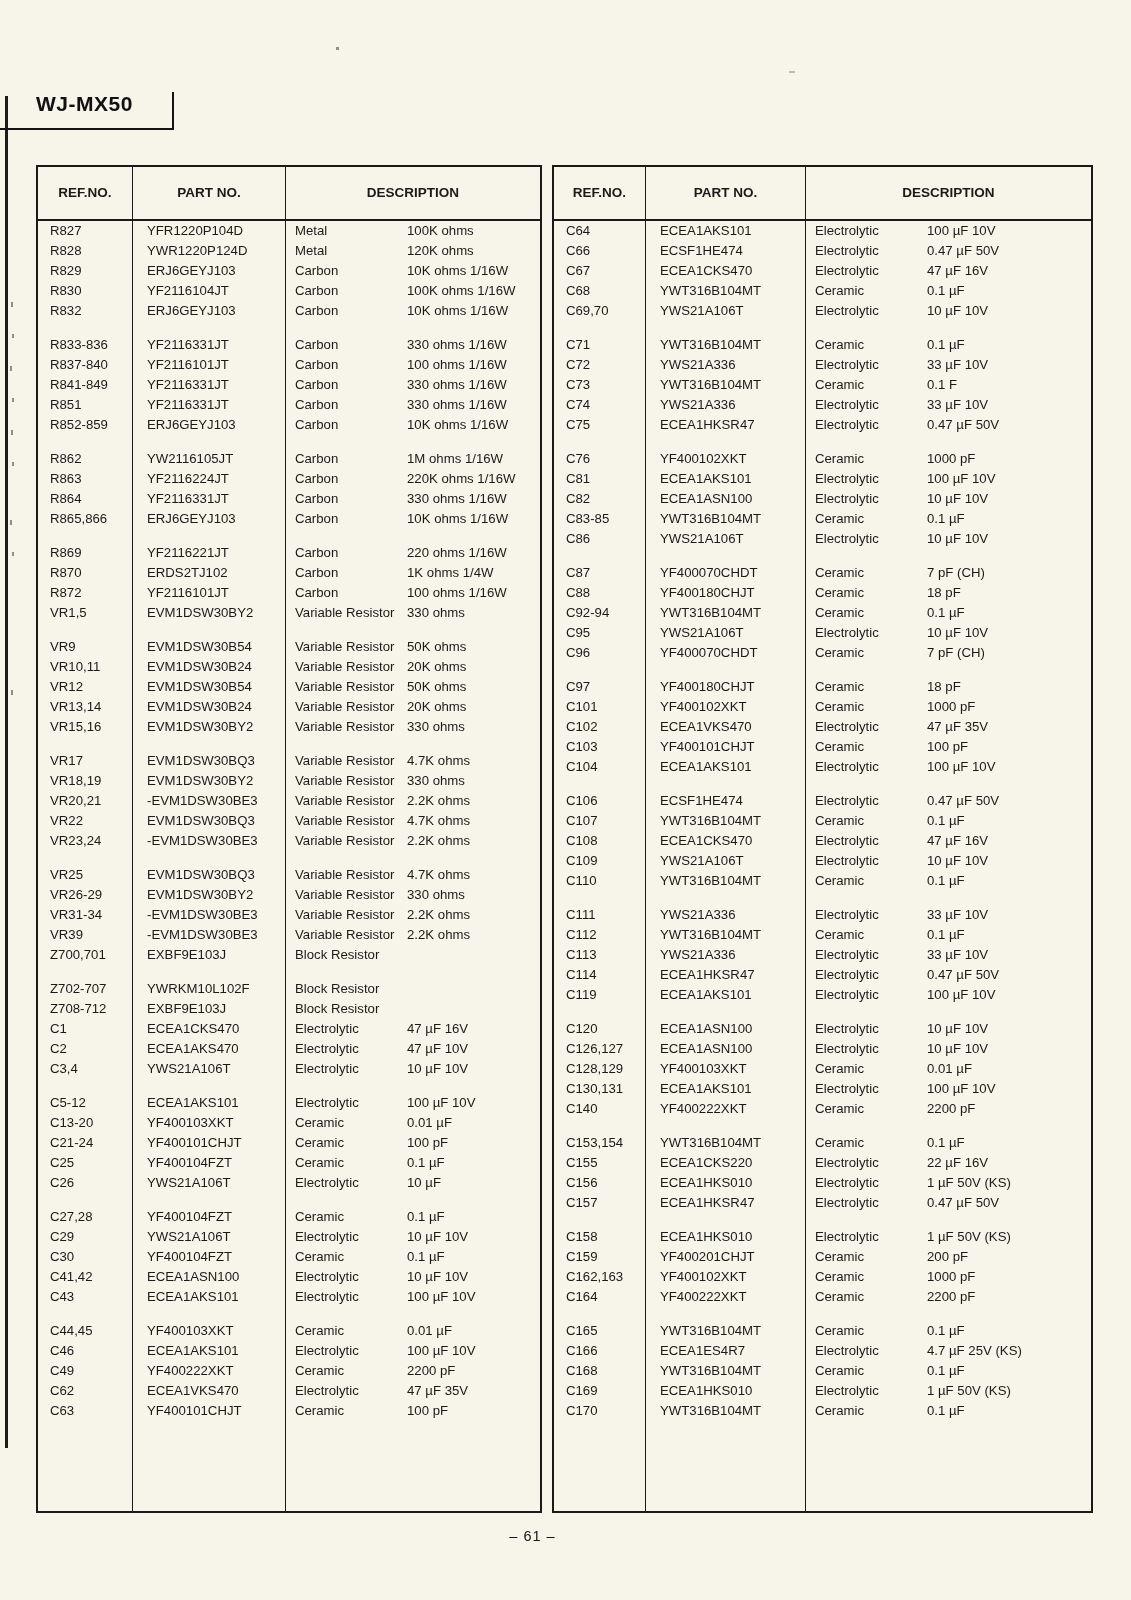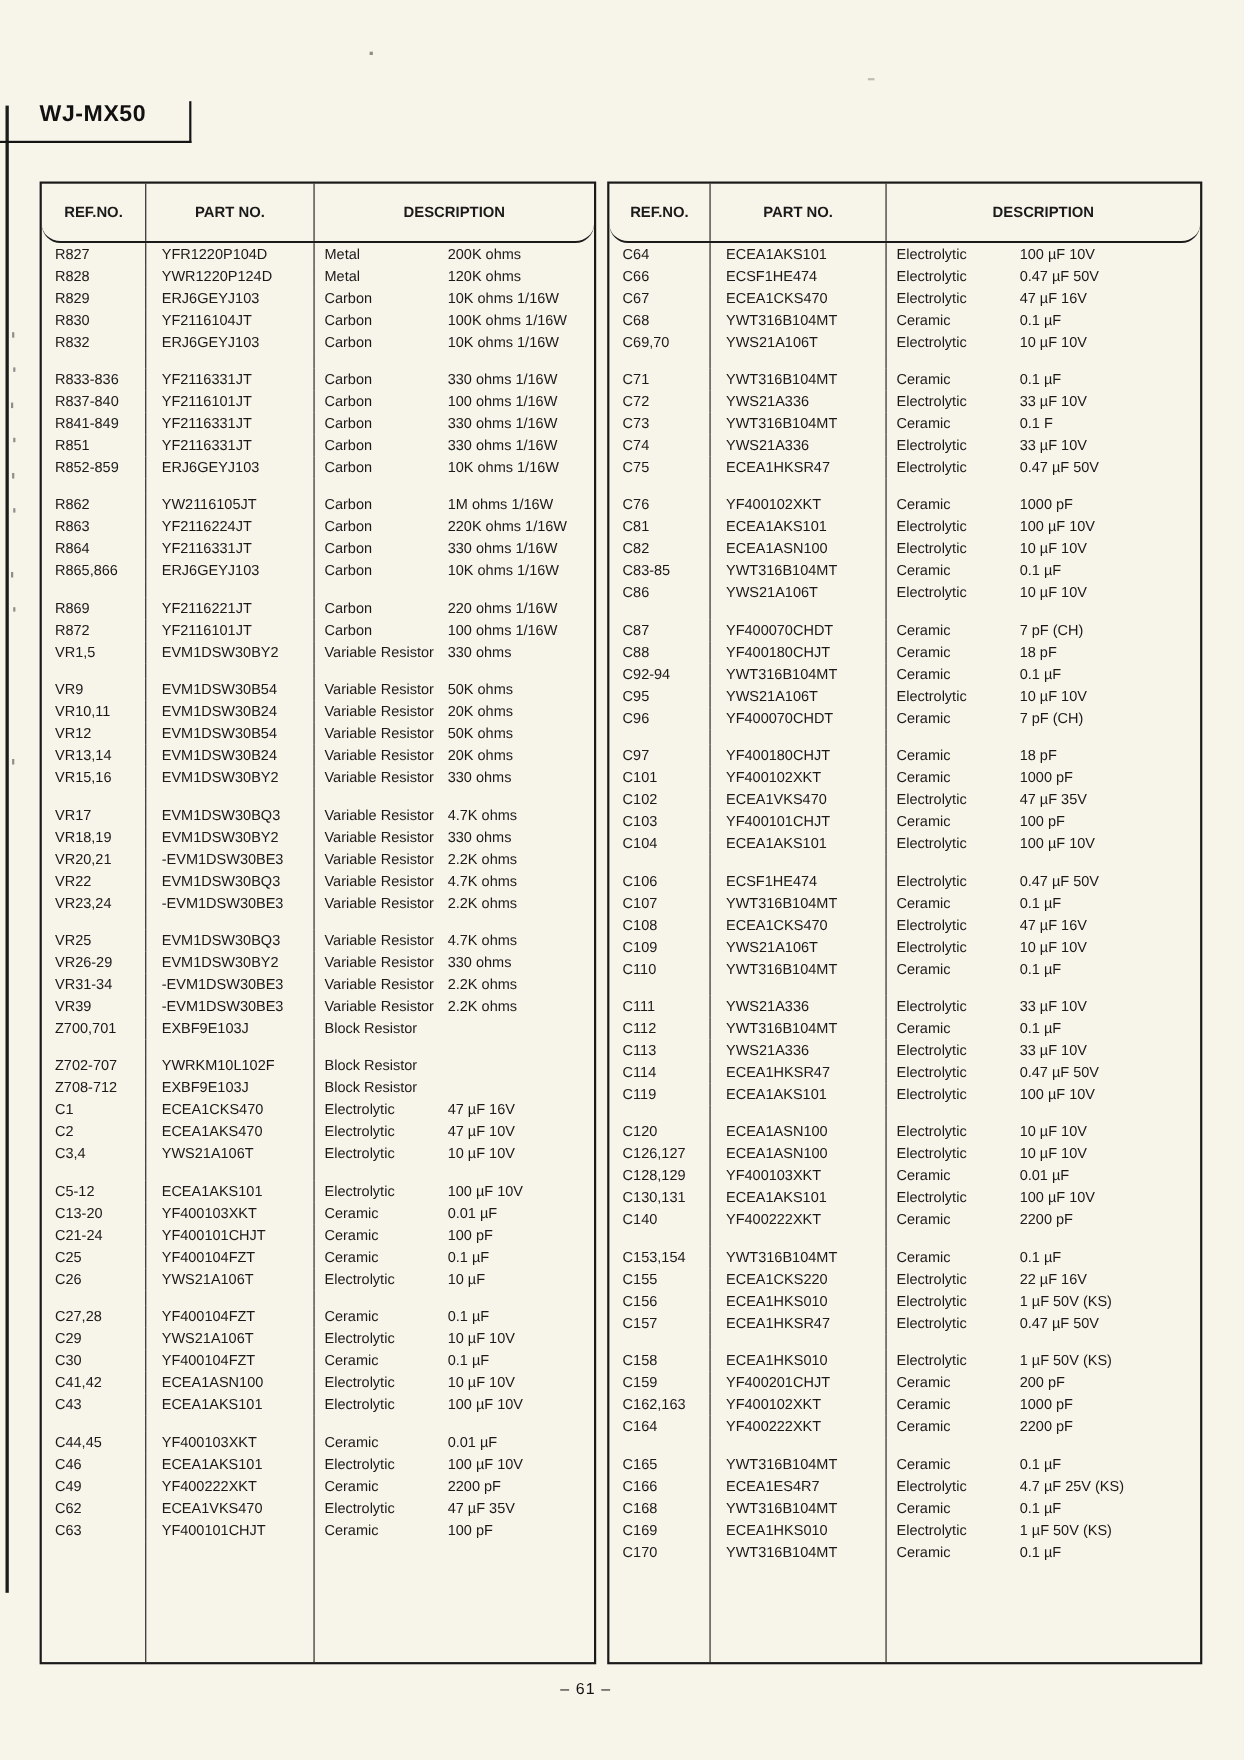--- a/index.html
+++ b/index.html
@@ -38,21 +38,21 @@
   .ptable{
     border:2px solid #1a1a1a;
     display:flex;flex-direction:column;
     height:1348px;box-sizing:border-box;
     background:transparent;
   }
   .t-left{width:506px;}
   .t-right{width:541px;}
 
   .trow{display:flex;flex:0 0 auto;}
-  .trow.header{height:52px;border-bottom:2px solid #1a1a1a;border-radius:17px;}
+  .trow.header{height:52px;border-bottom:2px solid #1a1a1a;}
   .trow.spacer{height:14px;}
   .trow.filler{flex:1 1 auto;}
   .cell{
     box-sizing:border-box;
     font-size:13.2px;line-height:20px;
     white-space:nowrap;overflow:hidden;
   }
   .c-ref{border-right:1.6px solid #1a1a1a;padding-left:12px;}
   .c-part{border-right:1.6px solid #1a1a1a;padding-left:14px;}
   .c-desc{flex:1 1 auto;padding-left:9px;}
@@ -99,21 +99,21 @@
   <div class="tables">
     <div class="ptable t-left" id="table-left">
         <div class="trow header">
           <div class="cell c-ref hcell">REF.NO.</div>
           <div class="cell c-part hcell">PART NO.</div>
           <div class="cell c-desc hcell">DESCRIPTION</div>
         </div>
         <div class="trow">
           <div class="cell c-ref">R827</div>
           <div class="cell c-part">YFR1220P104D</div>
-          <div class="cell c-desc"><span class="dtype">Metal</span><span class="dval">200K ohms</span></div>
+          <div class="cell c-desc"><span class="dtype">Metal</span><span class="dval">100K ohms</span></div>
         </div>
         <div class="trow">
           <div class="cell c-ref">R828</div>
           <div class="cell c-part">YWR1220P124D</div>
           <div class="cell c-desc"><span class="dtype">Metal</span><span class="dval">120K ohms</span></div>
         </div>
         <div class="trow">
           <div class="cell c-ref">R829</div>
           <div class="cell c-part">ERJ6GEYJ103</div>
           <div class="cell c-desc"><span class="dtype">Carbon</span><span class="dval">10K ohms 1/16W</span></div>
@@ -185,20 +185,25 @@
         </div>
         <div class="trow spacer">
           <div class="cell c-ref"></div>
           <div class="cell c-part"></div>
           <div class="cell c-desc"></div>
         </div>
         <div class="trow">
           <div class="cell c-ref">R869</div>
           <div class="cell c-part">YF2116221JT</div>
           <div class="cell c-desc"><span class="dtype">Carbon</span><span class="dval">220 ohms 1/16W</span></div>
+        </div>
+        <div class="trow">
+          <div class="cell c-ref">R870</div>
+          <div class="cell c-part">ERDS2TJ102</div>
+          <div class="cell c-desc"><span class="dtype">Carbon</span><span class="dval">1K ohms 1/4W</span></div>
         </div>
         <div class="trow">
           <div class="cell c-ref">R872</div>
           <div class="cell c-part">YF2116101JT</div>
           <div class="cell c-desc"><span class="dtype">Carbon</span><span class="dval">100 ohms 1/16W</span></div>
         </div>
         <div class="trow">
           <div class="cell c-ref">VR1,5</div>
           <div class="cell c-part">EVM1DSW30BY2</div>
           <div class="cell c-desc"><span class="dtype">Variable Resistor</span><span class="dval">330 ohms</span></div>

